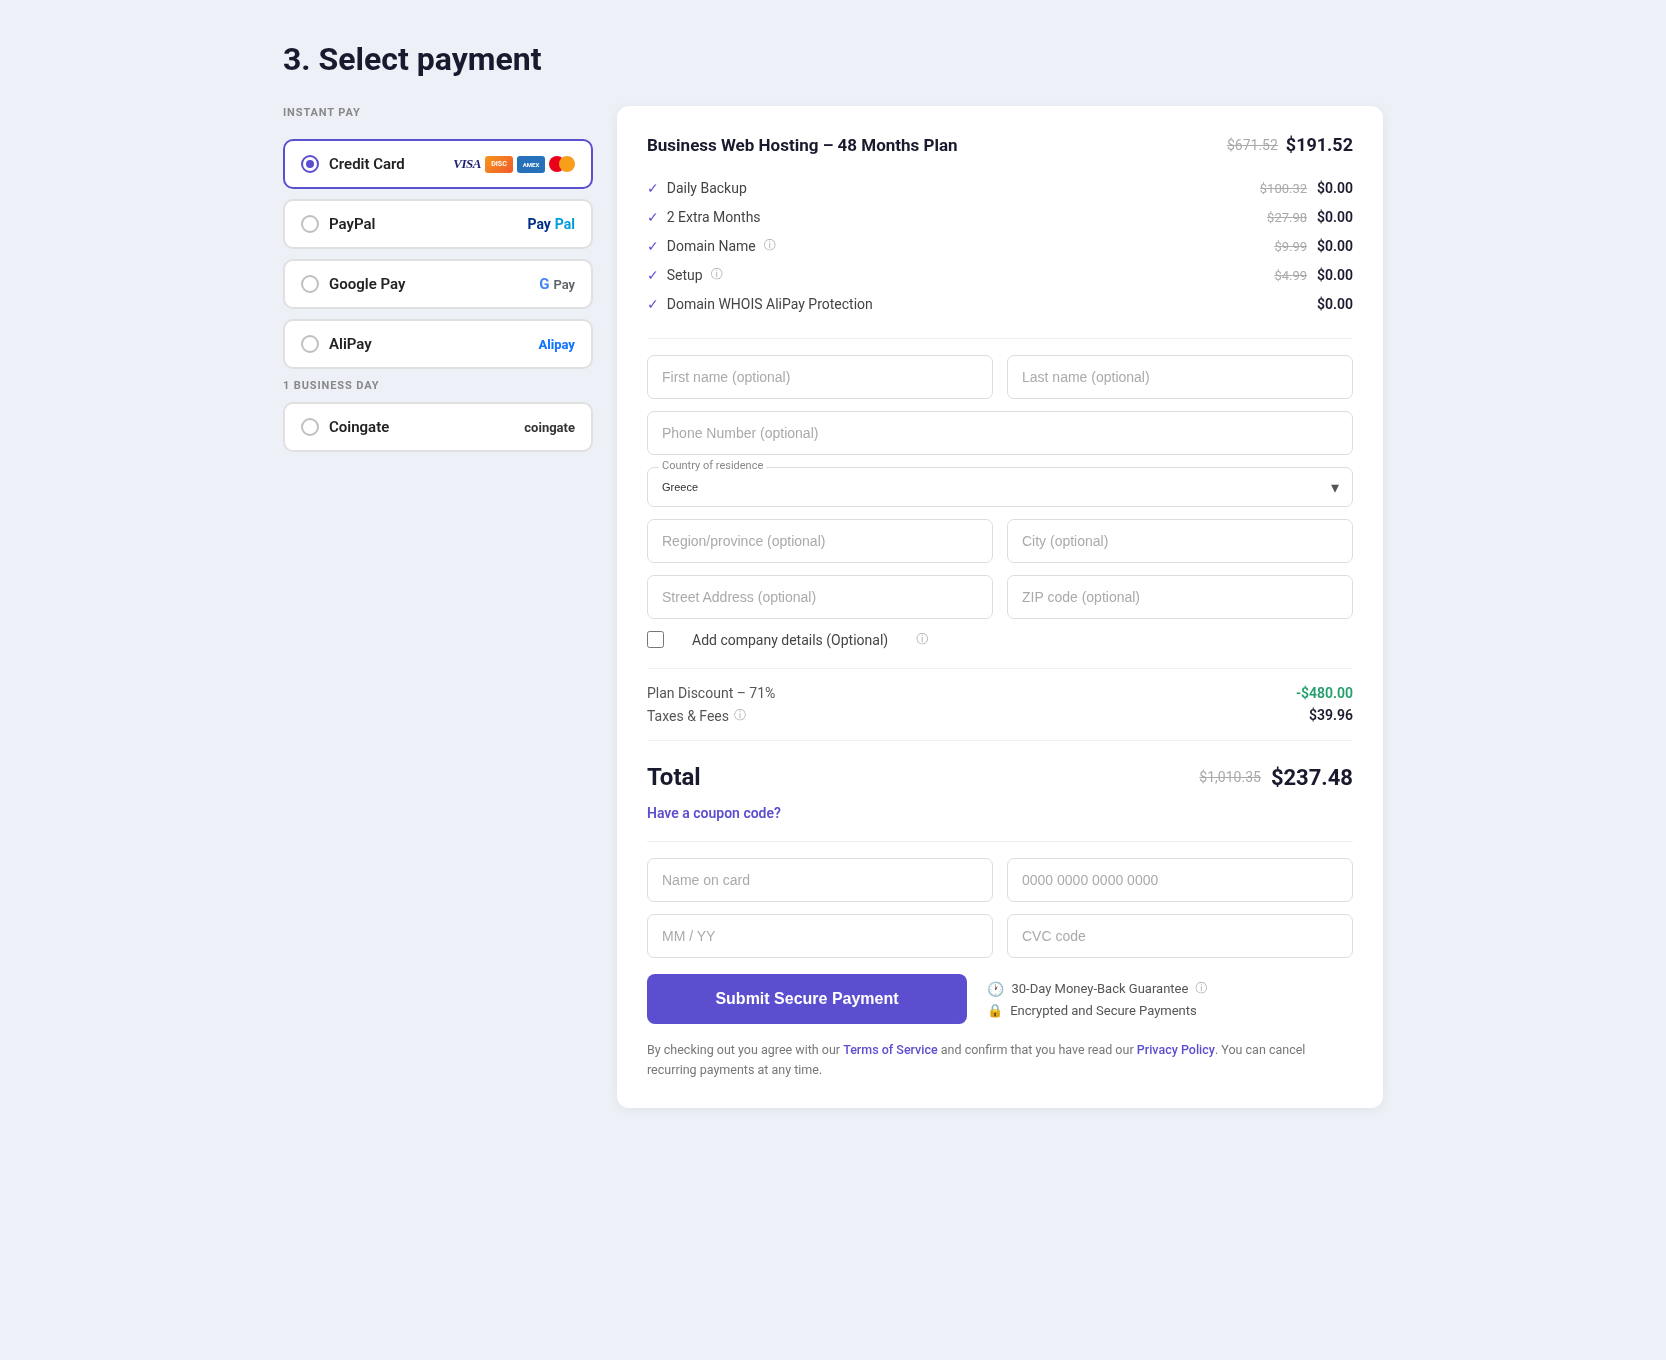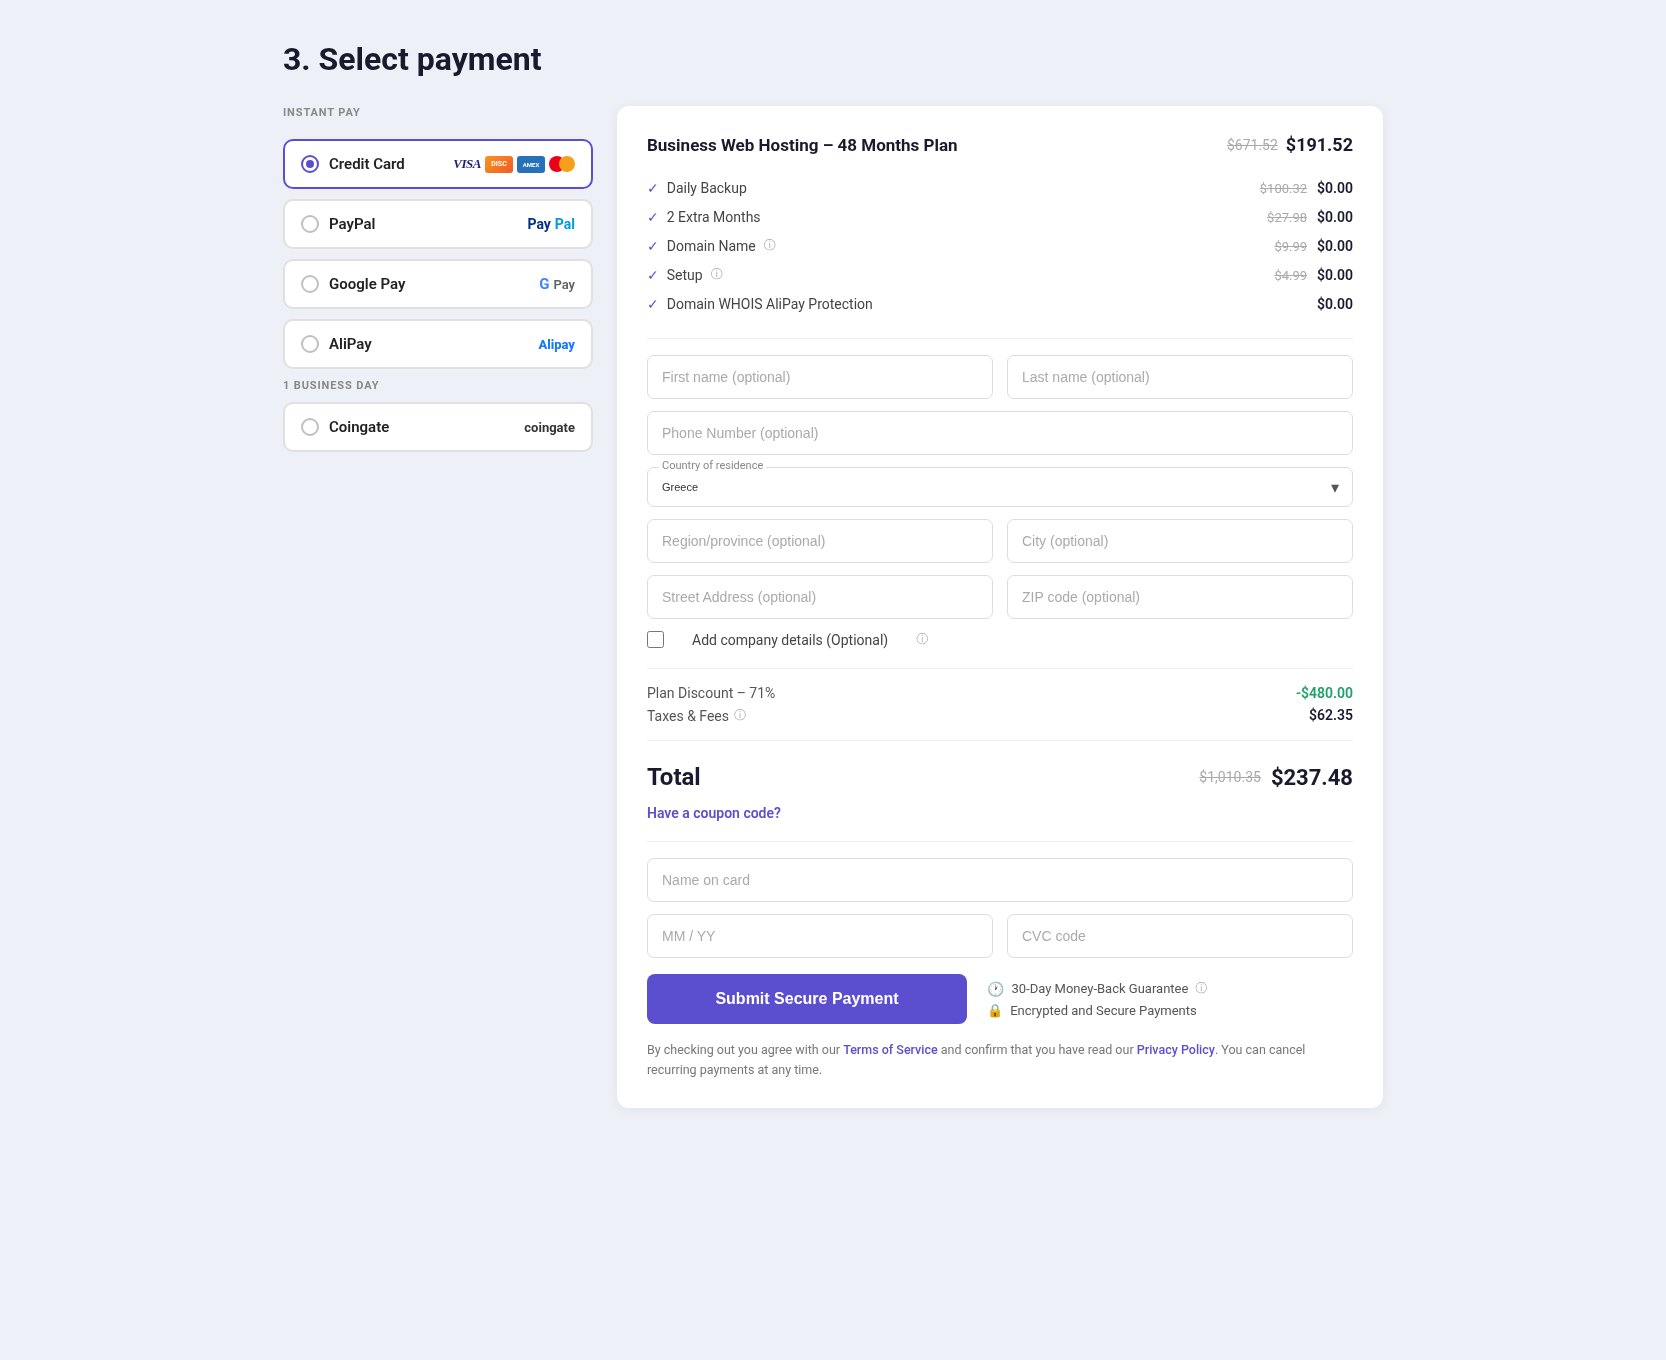--- a/index.html
+++ b/index.html
@@ -602,41 +602,44 @@
       <div class="pricing-summary">
         <div class="pricing-row">
           <span class="pricing-label">Plan Discount – 71%</span>
           <span class="pricing-value discount">-$480.00</span>
         </div>
         <div class="pricing-row">
           <span class="pricing-label">
             <span>Taxes &amp; Fees</span>
             <span class="info-icon">ⓘ</span>
           </span>
-          <span class="pricing-value">$62.35</span>
+          <span class="pricing-value">$39.96</span>
         </div>
       </div>
 
       <hr class="divider">
 
       <div class="total-row">
         <span class="total-label">Total</span>
         <div class="total-prices">
           <span class="total-original">$1,010.35</span>
           <span class="total-current">$237.48</span>
         </div>
       </div>
 
       <a class="coupon-link" href="#">Have a coupon code?</a>
 
       <hr class="divider">
 
       <div class="card-row">
         <div class="card-field">
           <input type="text" placeholder="Name on card" style="">
+        </div>
+        <div class="card-field">
+          <input type="text" placeholder="0000 0000 0000 0000" style="">
         </div>
       </div>
 
       <div class="card-row">
         <div class="card-field">
           <input type="text" placeholder="MM / YY" style="">
         </div>
         <div class="card-field">
           <input type="text" placeholder="CVC code" style="">
         </div>

